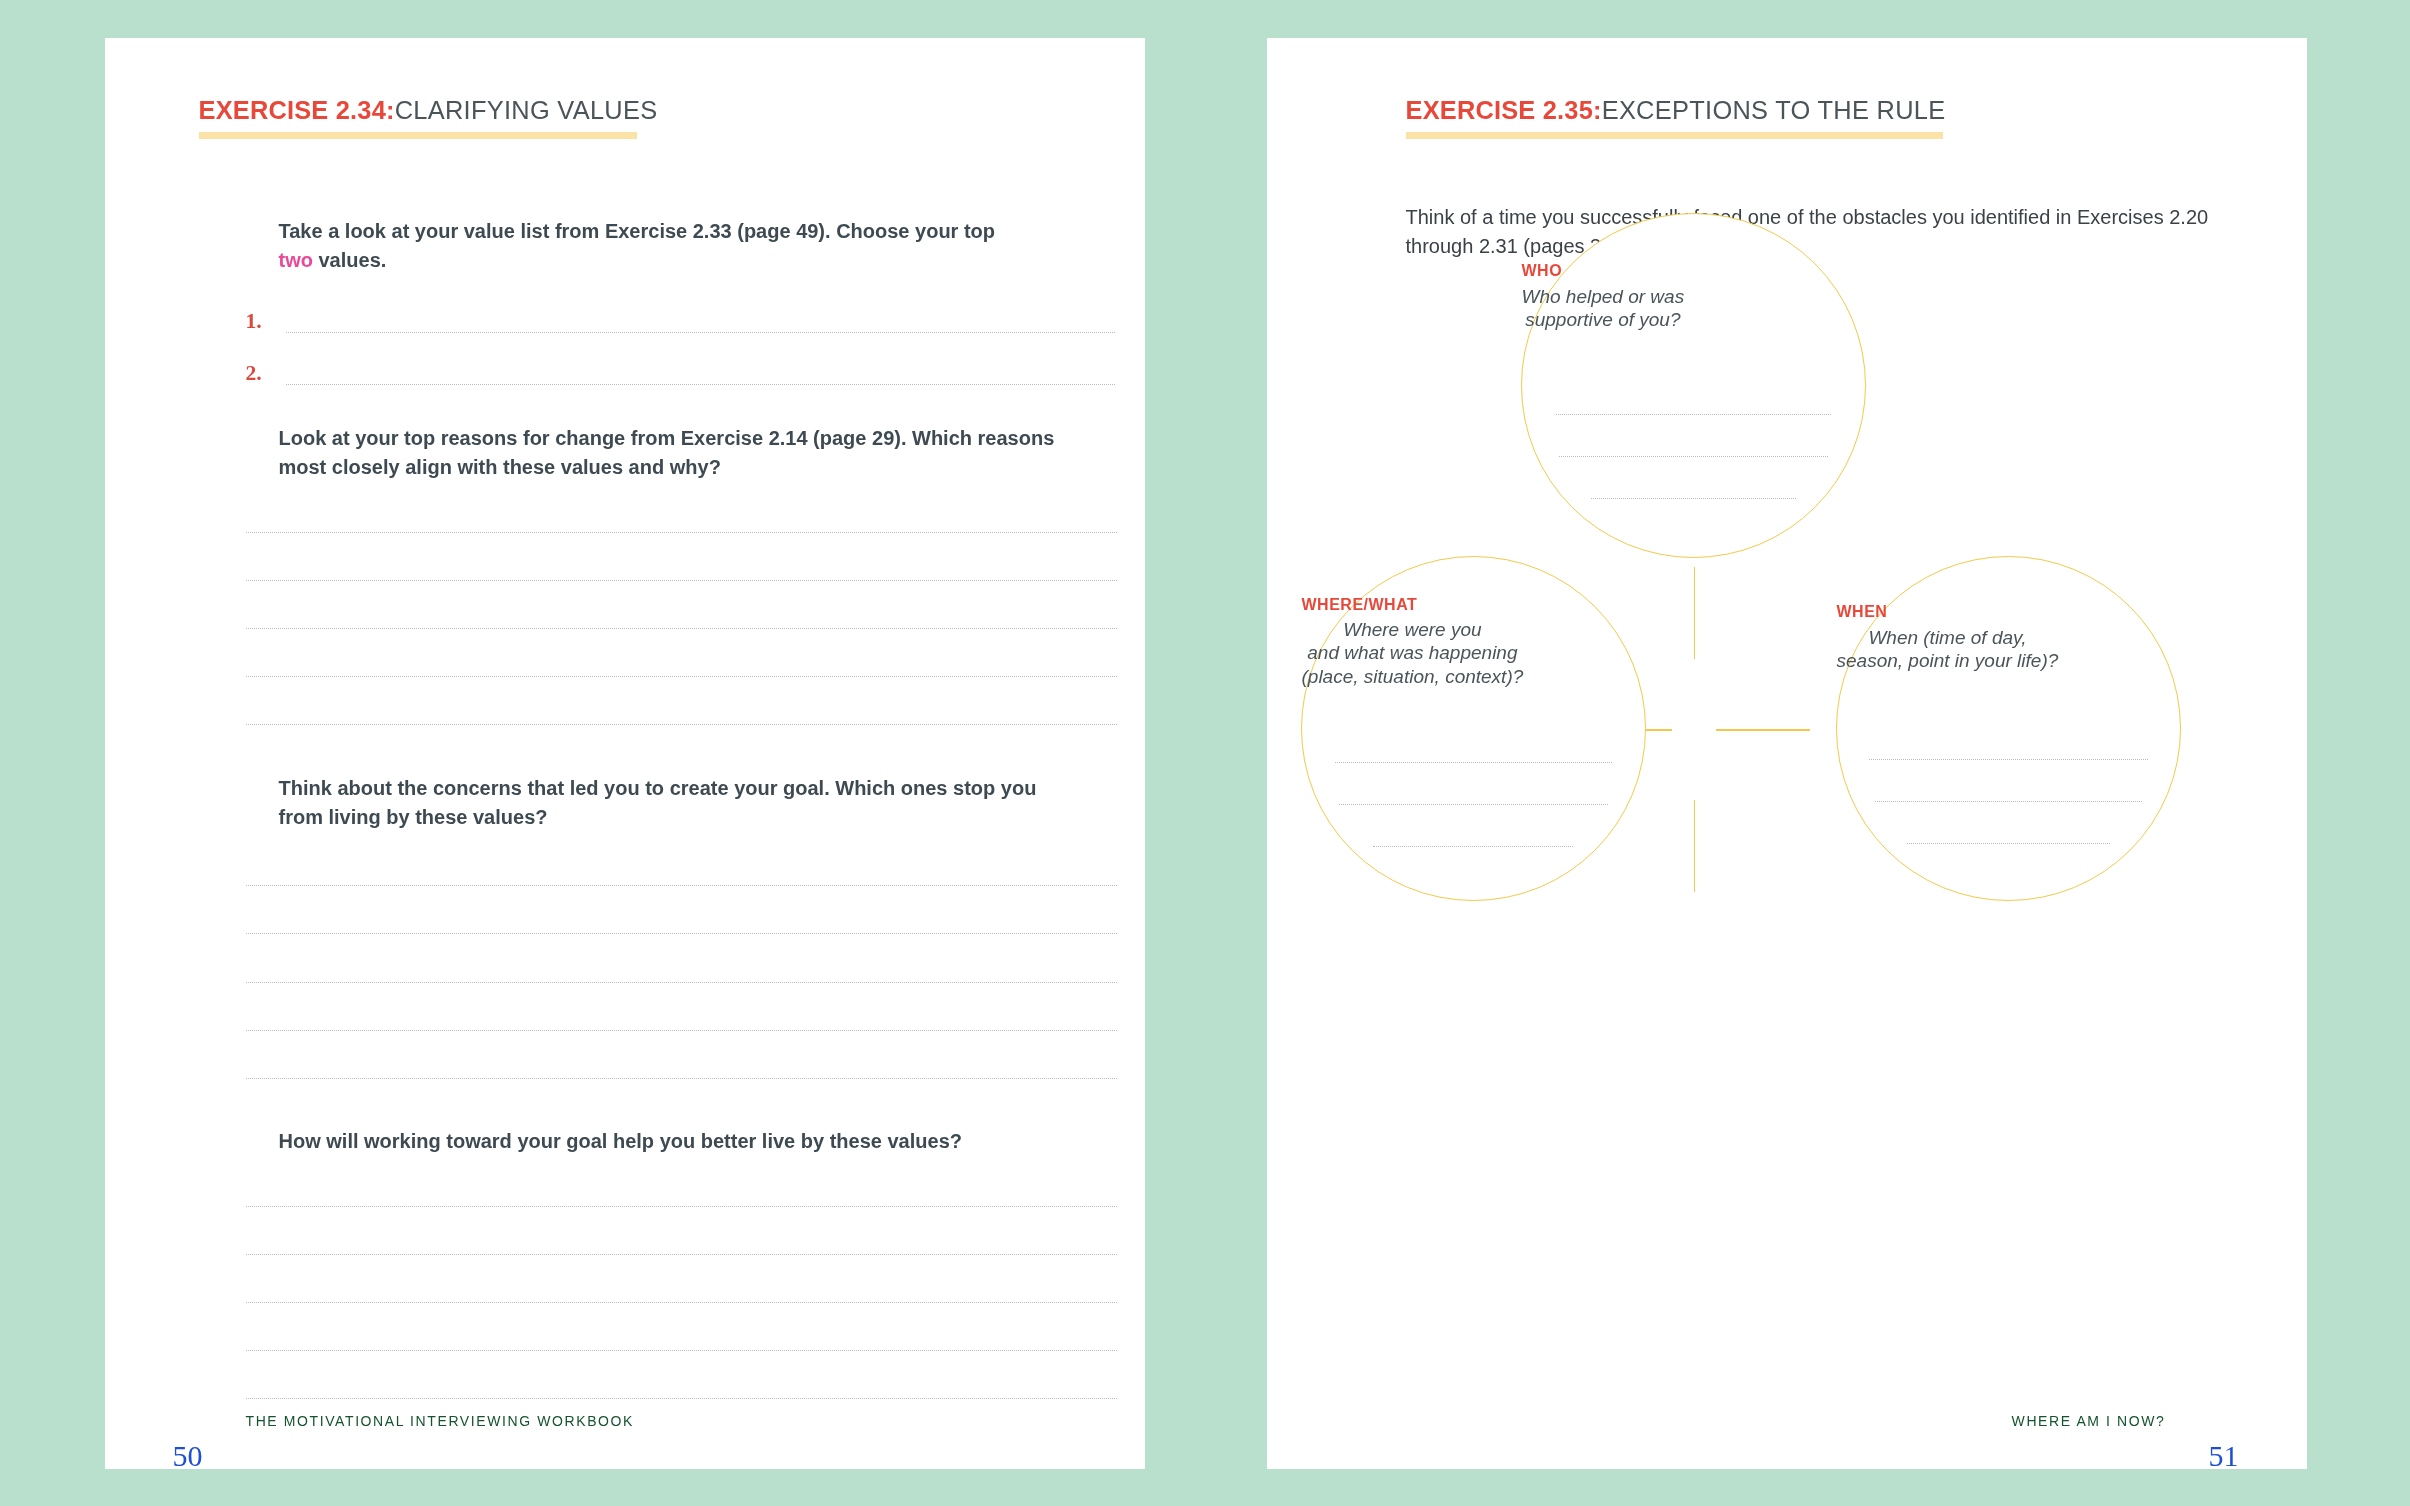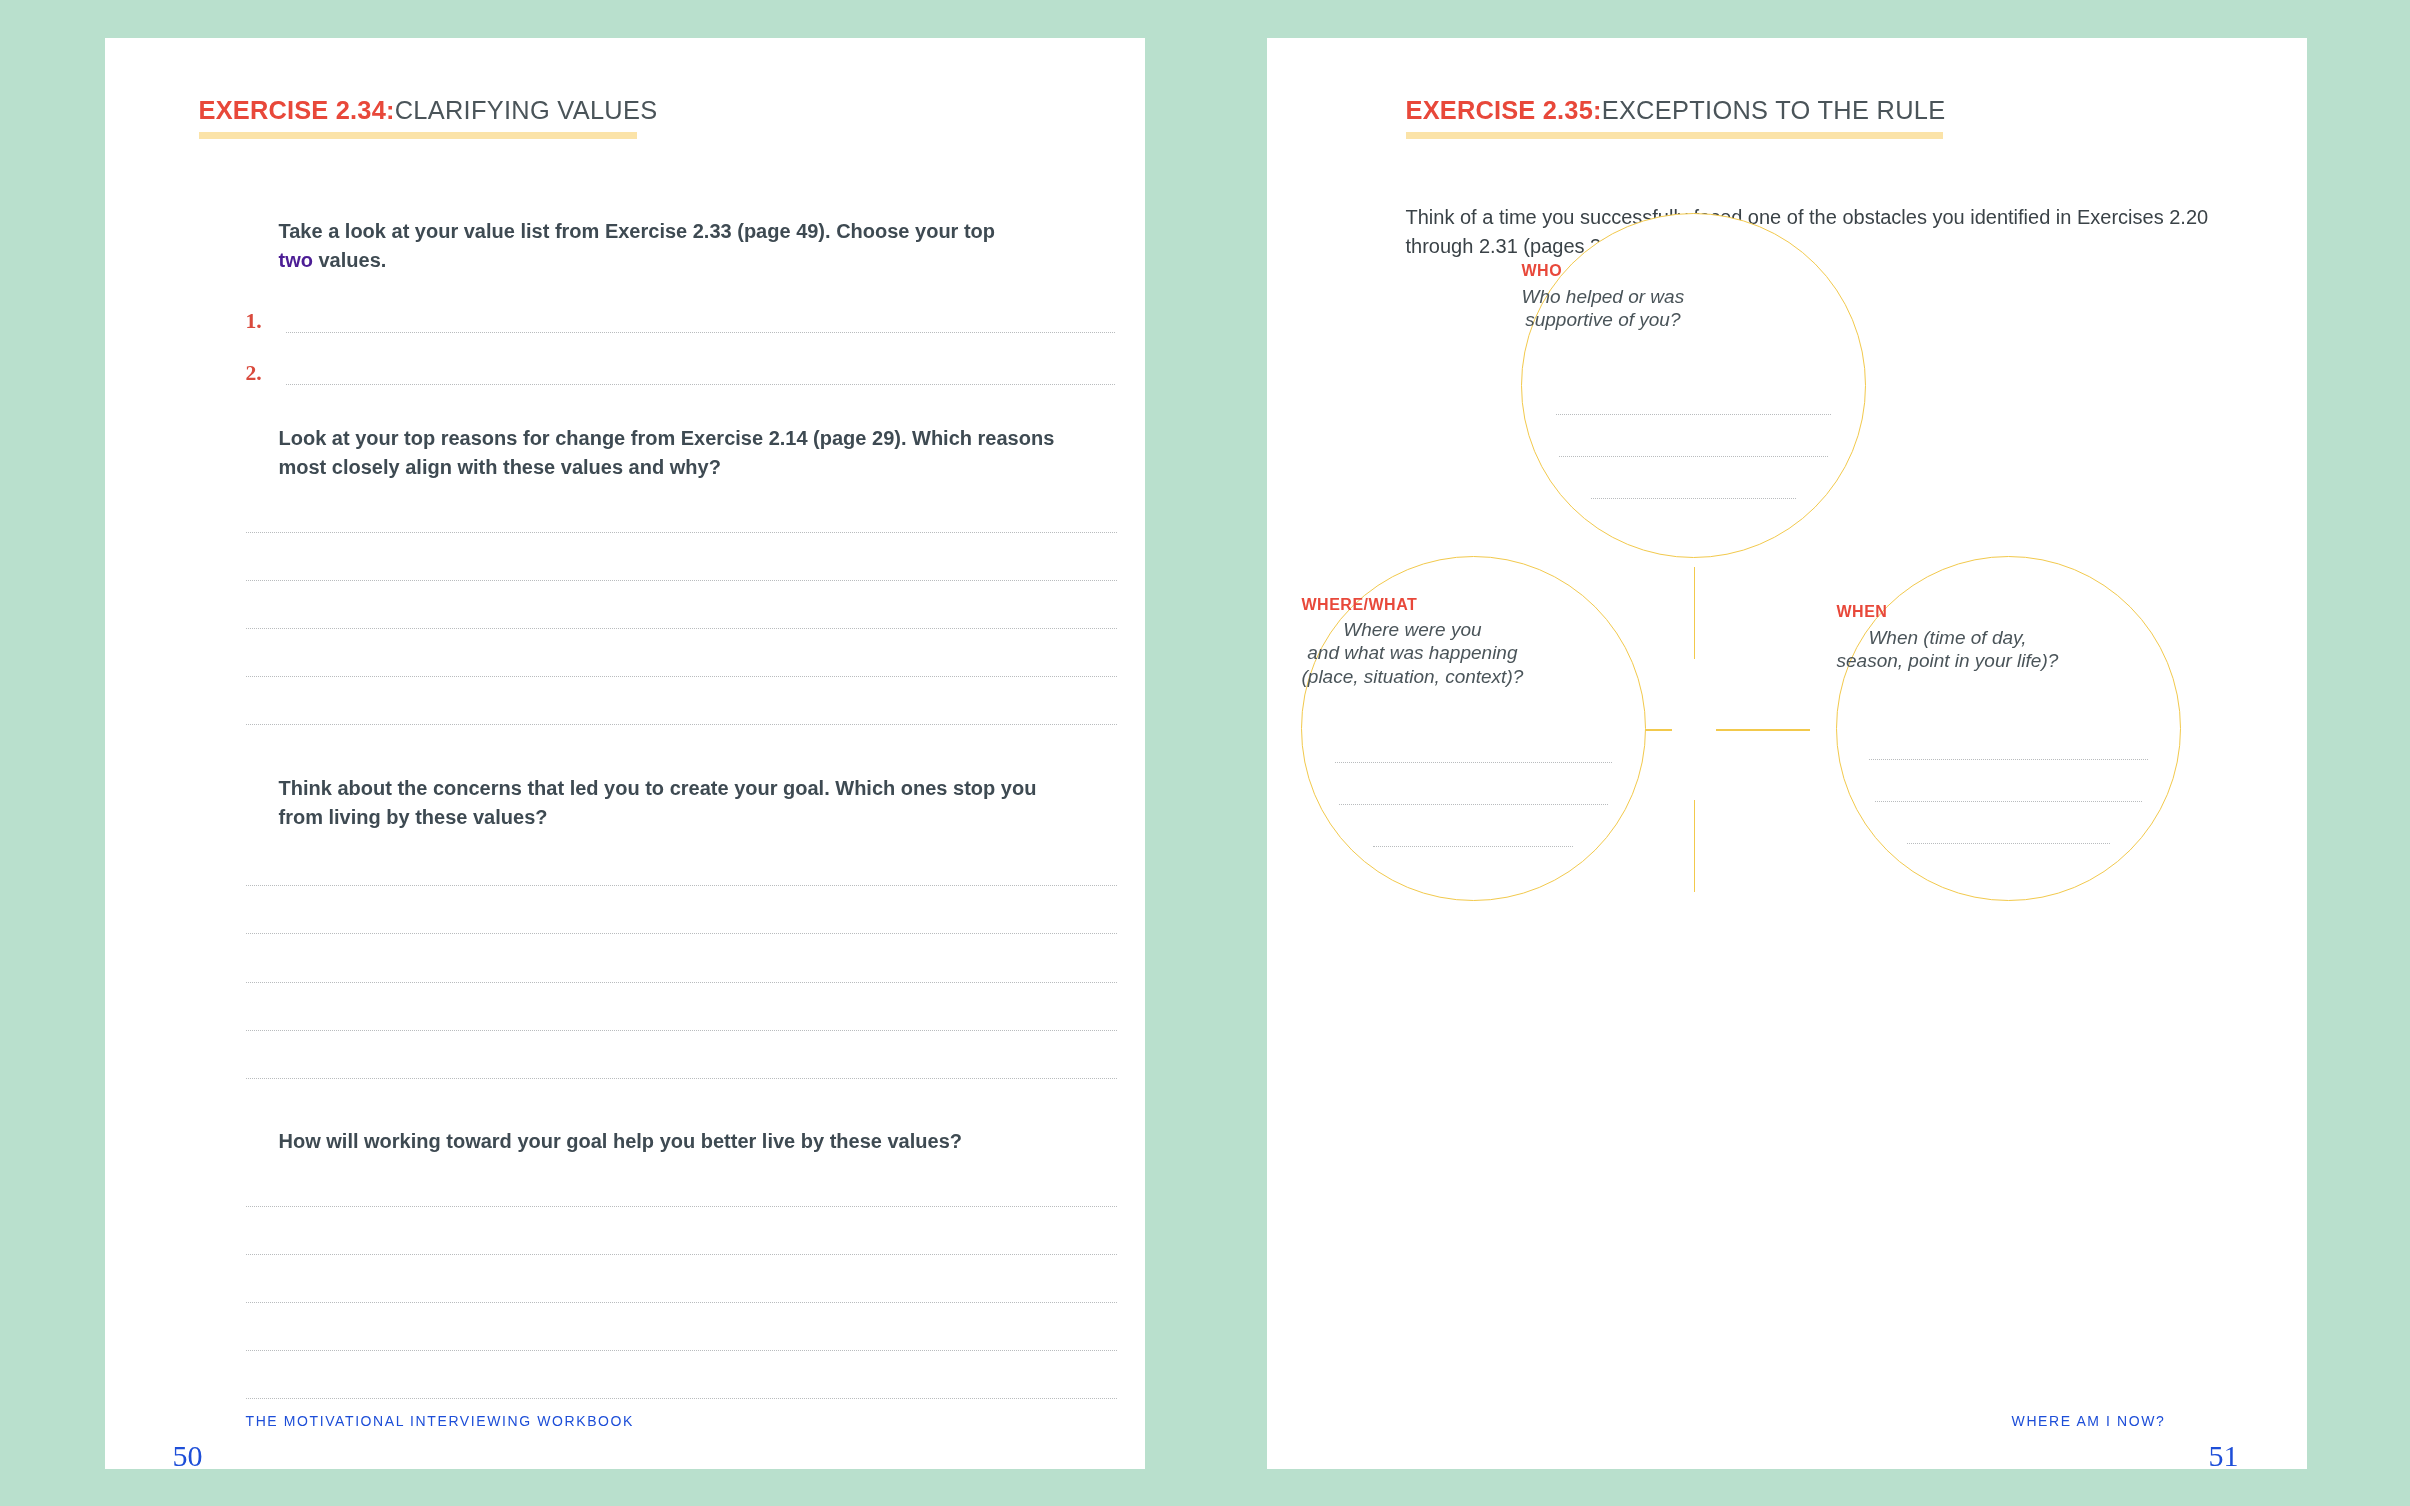--- a/index.html
+++ b/index.html
@@ -69,21 +69,21 @@
 
   
   .prompt {
     position: absolute;
     font-family: "Liberation Sans", sans-serif;
     font-weight: bold;
     font-size: 20px;
     line-height: 29px;
     color: #3e4a52;
   }
-  .prompt .hl-teal { color: #4c1d95; }
+  .prompt .hl-teal { color: #ec4899; }
 
   .intro {
     position: absolute;
     font-family: "Liberation Sans", sans-serif;
     font-weight: normal;
     font-size: 20px;
     line-height: 29px;
     color: #3a4247;
   }
 
@@ -116,21 +116,21 @@
     font-family: "Liberation Serif", serif;
     font-size: 30px;
     color: #1d4ed8;
     margin-top: 34px;
   }
   .running {
     position: absolute;
     font-family: "Liberation Sans", sans-serif;
     font-size: 14px;
     letter-spacing: 1.6px;
-    color: #1d4ed8;
+    color: #14532d;
   }
 
   
   .diagram {
     position: absolute;
     left: 0;
     top: 141px;
     width: 1097px;
     height: 1111px;
   }

